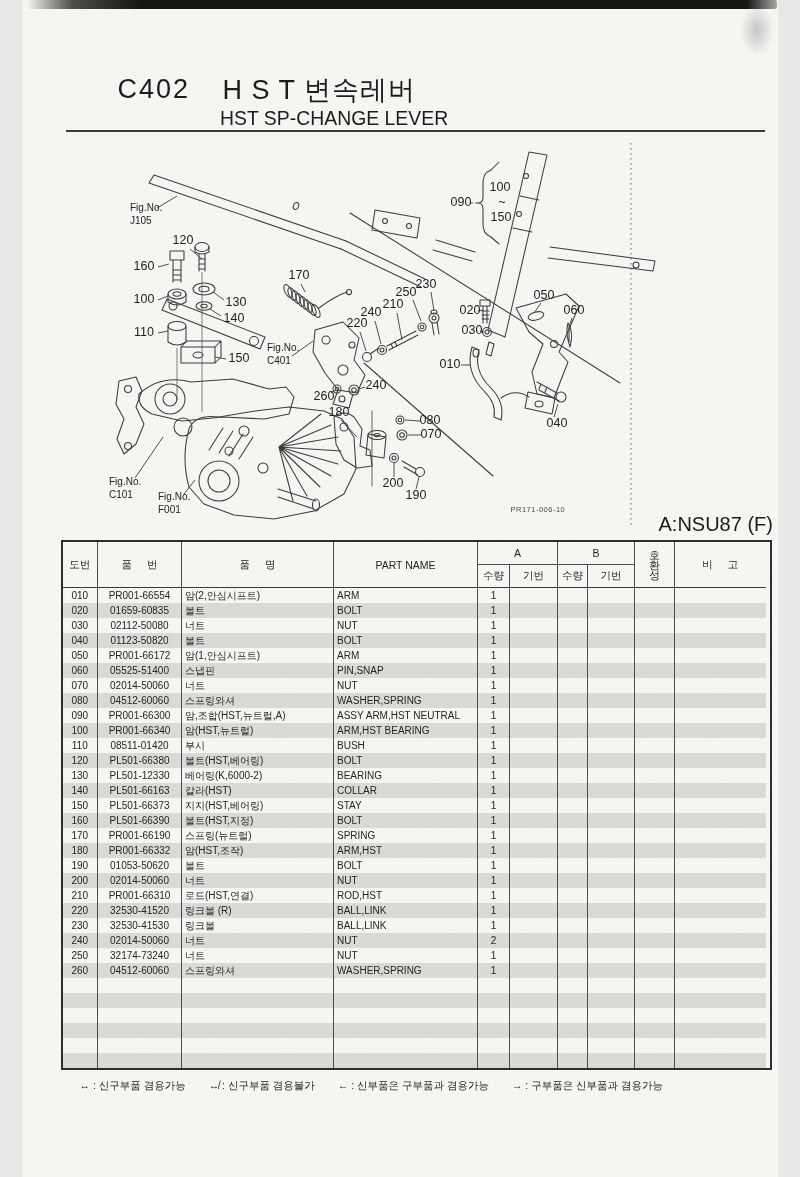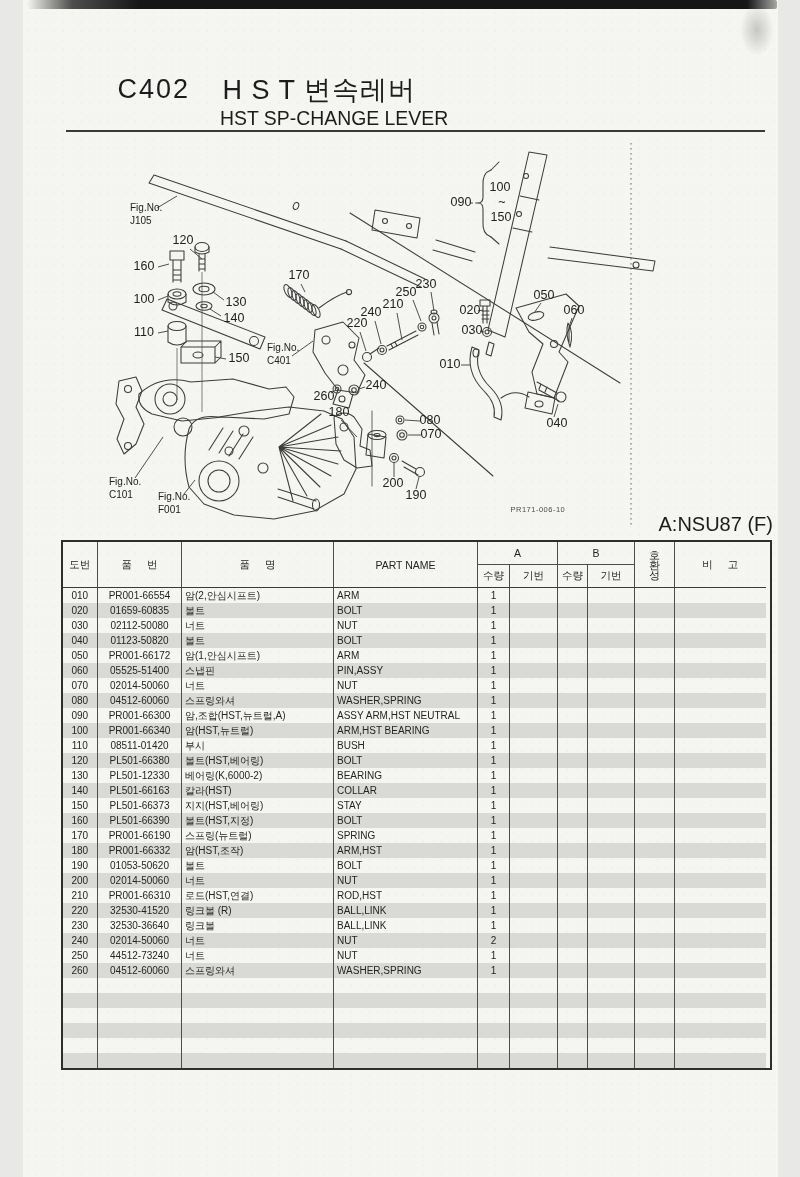--- a/index.html
+++ b/index.html
@@ -385,21 +385,21 @@
             <td></td>
             <td class="c"></td>
             <td></td>
             <td class="c"></td>
             <td></td>
           </tr>
           <tr class="stripe">
             <td class="c">060</td>
             <td class="c">05525-51400</td>
             <td>스냅핀</td>
-            <td>PIN,ASSY</td>
+            <td>PIN,SNAP</td>
             <td class="c">1</td>
             <td></td>
             <td class="c"></td>
             <td></td>
             <td class="c"></td>
             <td></td>
           </tr>
           <tr>
             <td class="c">070</td>
             <td class="c">02014-50060</td>
@@ -587,21 +587,21 @@
             <td>BALL,LINK</td>
             <td class="c">1</td>
             <td></td>
             <td class="c"></td>
             <td></td>
             <td class="c"></td>
             <td></td>
           </tr>
           <tr>
             <td class="c">230</td>
-            <td class="c">32530-36640</td>
+            <td class="c">32530-41530</td>
             <td>링크볼</td>
             <td>BALL,LINK</td>
             <td class="c">1</td>
             <td></td>
             <td class="c"></td>
             <td></td>
             <td class="c"></td>
             <td></td>
           </tr>
           <tr class="stripe">
@@ -611,21 +611,21 @@
             <td>NUT</td>
             <td class="c">2</td>
             <td></td>
             <td class="c"></td>
             <td></td>
             <td class="c"></td>
             <td></td>
           </tr>
           <tr>
             <td class="c">250</td>
-            <td class="c">44512-73240</td>
+            <td class="c">32174-73240</td>
             <td>너트</td>
             <td>NUT</td>
             <td class="c">1</td>
             <td></td>
             <td class="c"></td>
             <td></td>
             <td class="c"></td>
             <td></td>
           </tr>
           <tr class="stripe">
@@ -709,14 +709,20 @@
             <td></td>
             <td class="c"></td>
             <td></td>
             <td class="c"></td>
             <td></td>
           </tr>
         </tbody>
     </table>
   </div>
 
+  <div class="legend">
+    <span>↔ : 신구부품 겸용가능</span>
+    <span>↮ : 신구부품 겸용불가</span>
+    <span>← : 신부품은 구부품과 겸용가능</span>
+    <span>→ : 구부품은 신부품과 겸용가능</span>
+  </div>
 
 </div>
 
 </body></html>

